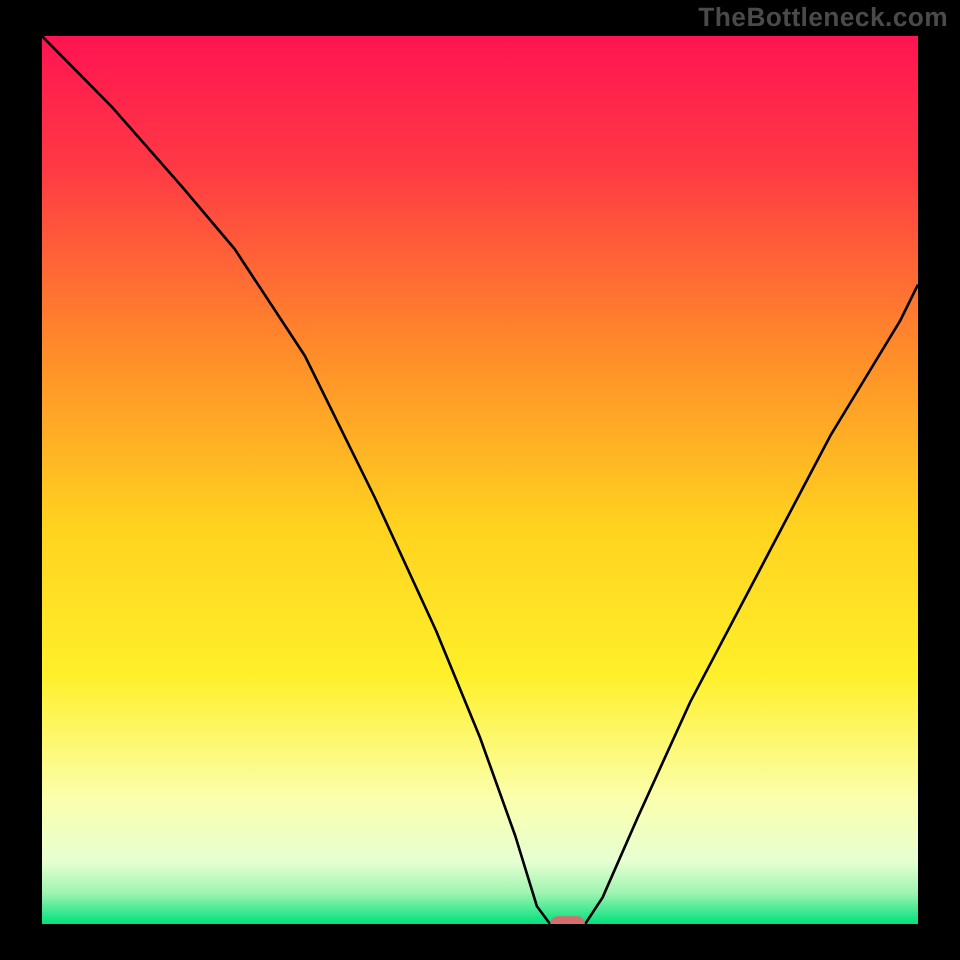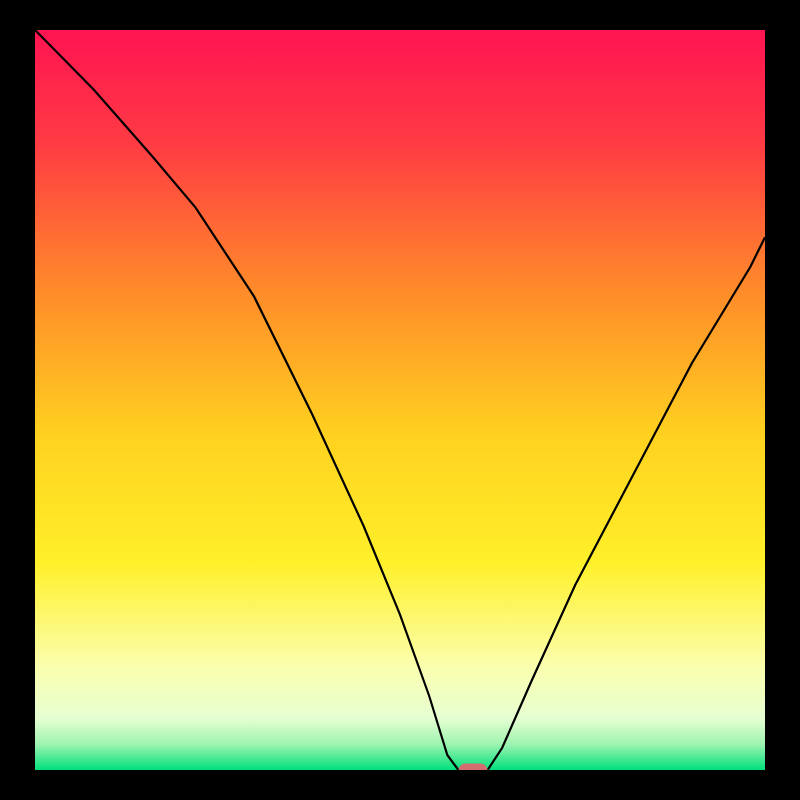--- a/index.html
+++ b/index.html
@@ -47,20 +47,21 @@
   }
   .marker {
     fill: #d46d6f;
     stroke: #d46d6f;
   }
 </style>
 </head>
 <body>
 
 <div class="frame">
+  <div class="watermark">TheBottleneck.com</div>
 
   <div class="plot-outer">
     <svg class="plot" viewBox="0 0 730 740" preserveAspectRatio="none">
       <defs>
         <linearGradient id="bg-grad" x1="0" y1="0" x2="0" y2="1">
             <stop offset="0%" stop-color="#ff1452"></stop>
             <stop offset="15%" stop-color="#ff3a44"></stop>
             <stop offset="35%" stop-color="#ff8a2a"></stop>
             <stop offset="55.00000000000001%" stop-color="#ffd21f"></stop>
             <stop offset="72%" stop-color="#fff02a"></stop>

